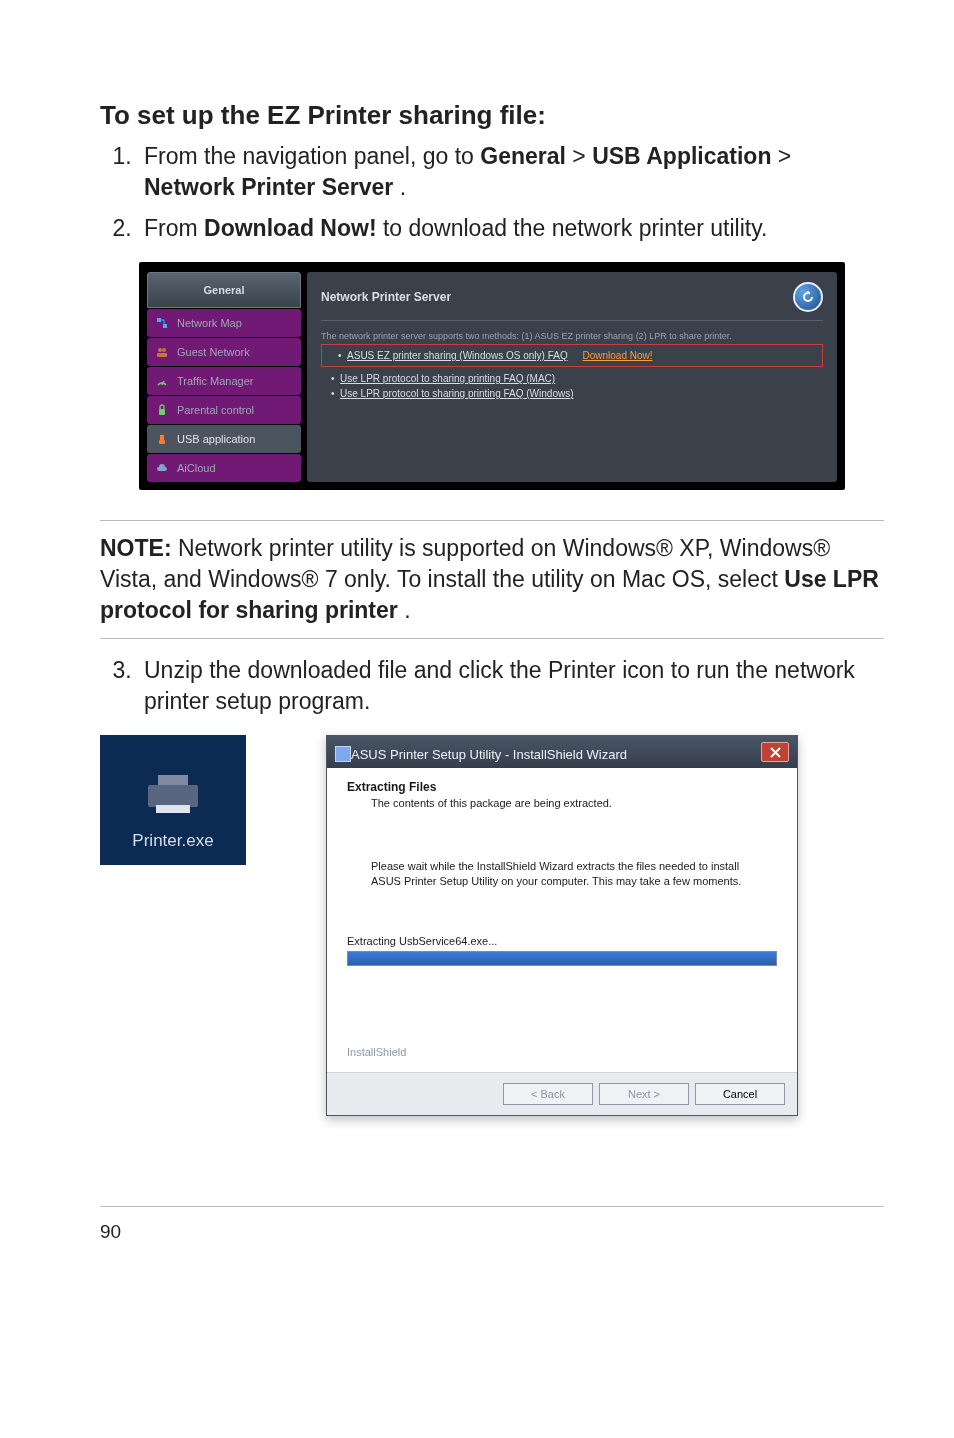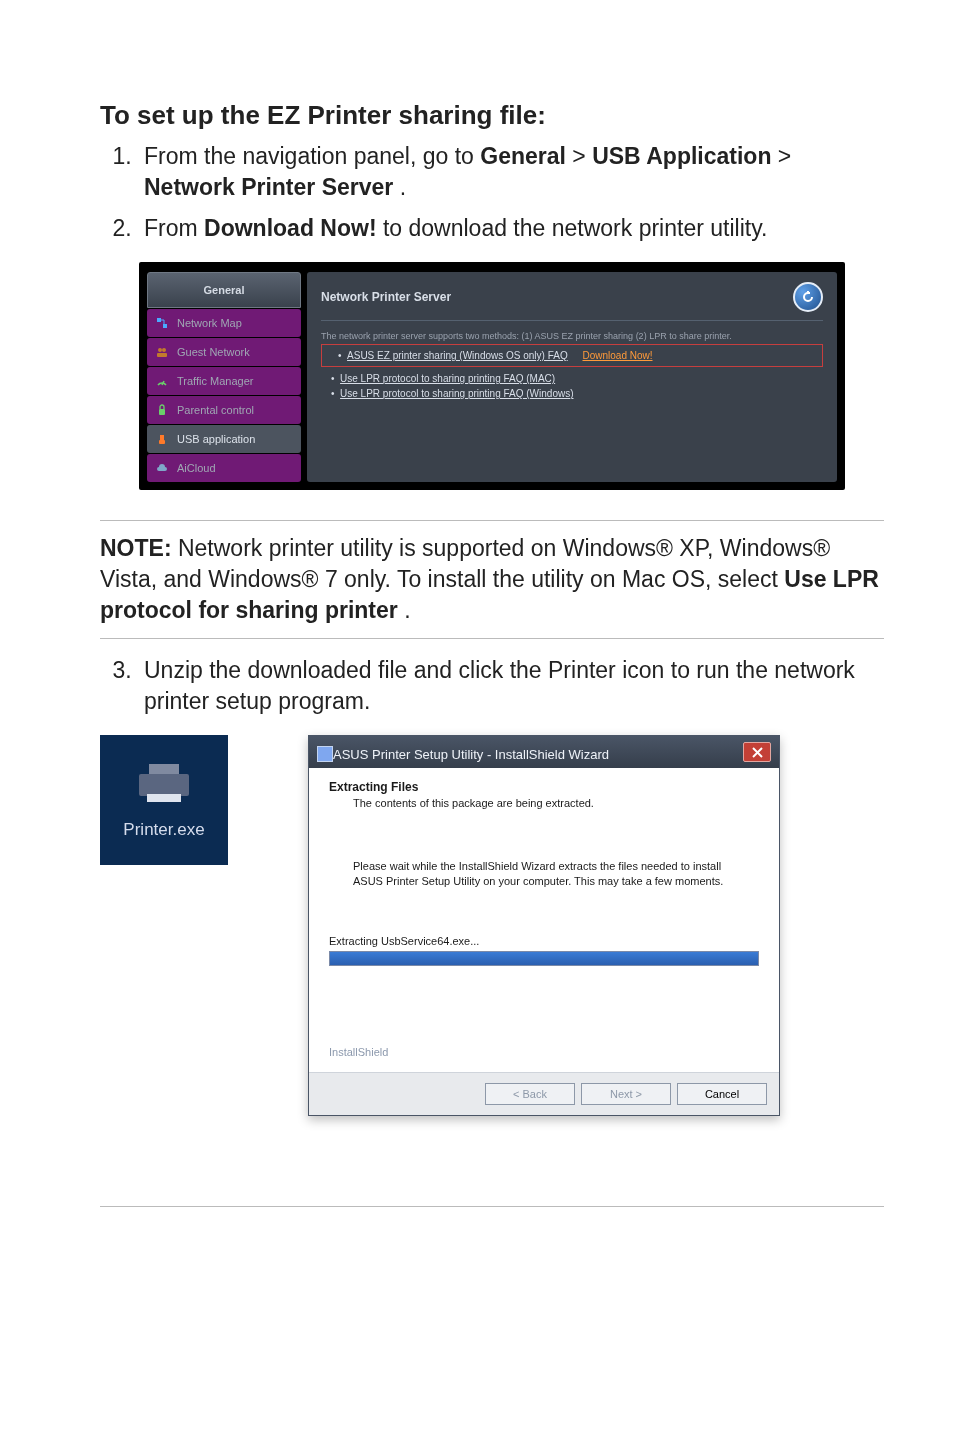--- a/index.html
+++ b/index.html
@@ -140,30 +140,30 @@
   .note-block b { font-weight: 700; }
 
   
   .exe-row {
     display: flex;
     align-items: flex-start;
     gap: 80px;
     margin-top: 6px;
   }
   .exe-tile {
-    width: 128px;
+    width: 146px;
     height: 130px;
     background: #0b2b52;
     color: #d5dcec;
     display: flex;
     flex-direction: column;
     align-items: center;
     justify-content: flex-end;
     font-size: 17px;
-    padding-bottom: 25px;
+    padding-bottom: 14px;
     box-sizing: border-box;
     gap: 16px;
   }
   .printer-icon {
     width: 50px;
     height: 40px;
     position: relative;
   }
   .printer-icon .top { position:absolute; top:0; left:10px; width:30px; height:12px; background:#808aa0; }
   .printer-icon .body { position:absolute; top:10px; left:0; width:50px; height:22px; background:#5a6680; border-radius:2px; }
@@ -409,13 +409,14 @@
       </div>
       <div class="wiz-bottom">
         <div class="wiz-btn">&lt; Back</div>
         <div class="wiz-btn">Next &gt;</div>
         <div class="wiz-btn enabled">Cancel</div>
       </div>
     </div>
   </div>
 
   <div class="separator"></div>
+  <div class="pagenum">90</div>
 </div>
 
 </body></html>

